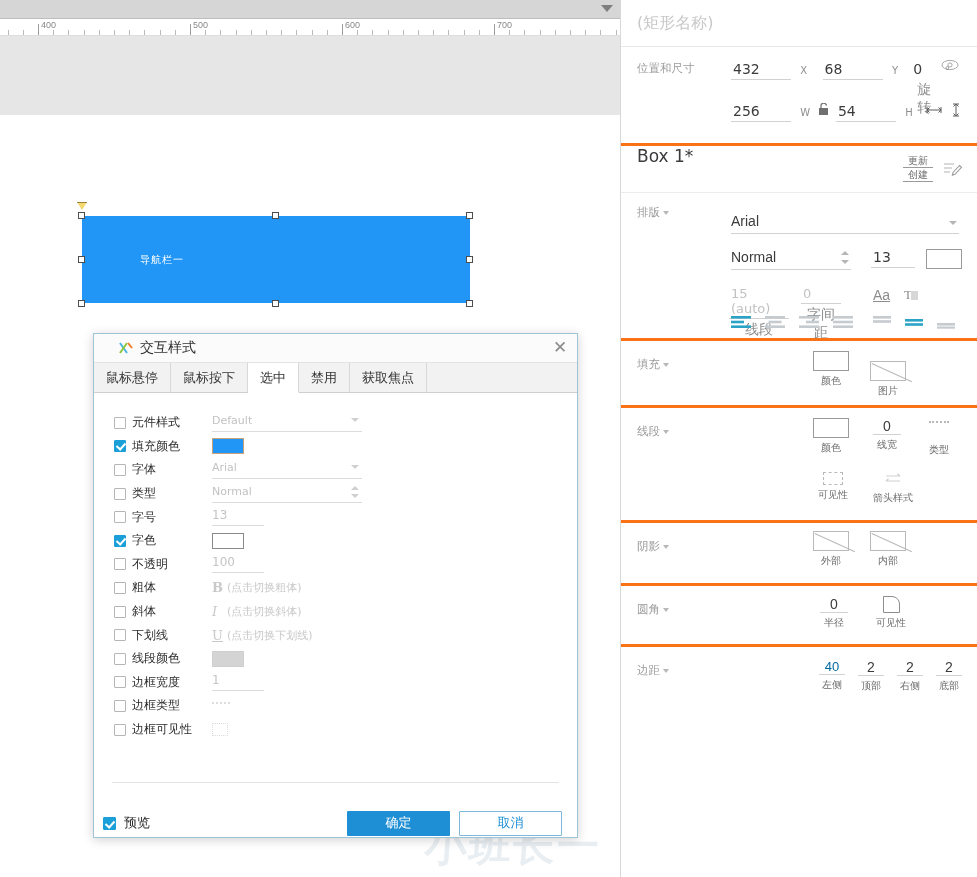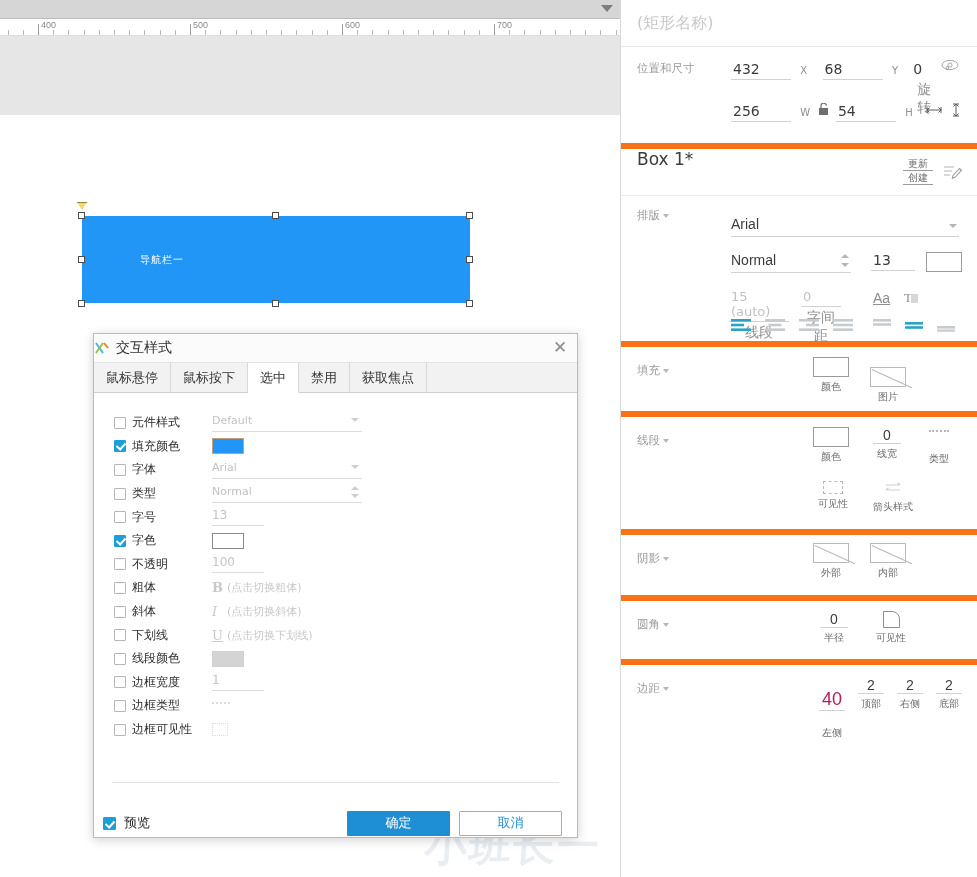--- a/index.html
+++ b/index.html
@@ -83,21 +83,21 @@
 
   
   #dialog{
     position:absolute;left:93px;top:333px;width:485px;height:505px;
     background:#ffffff;border:1px solid #9fc4d8;
     box-shadow:0 2px 10px rgba(0,0,0,.18);
     box-sizing:border-box;
   }
   #dlg-titlebar{
     position:relative;height:29px;border-bottom:1px solid #e3e3e3;
-    display:flex;align-items:center;padding:0 0;box-sizing:border-box;
+    display:flex;align-items:center;padding:0 24px;box-sizing:border-box;
     background:#fbfbfb;
   }
   #dlg-logo{
     width:16px;height:16px;margin-right:6px;position:relative;flex:none;
   }
   #dlg-title{font-size:14px;color:#333;font-family:"DejaVu Sans",sans-serif;}
   #dlg-close{
     position:absolute;right:9px;top:6px;width:16px;height:16px;
     cursor:pointer;color:#8c8c8c;font-size:17px;line-height:15px;text-align:center;
     font-family:"Liberation Sans",sans-serif;
@@ -229,21 +229,21 @@
   .rtab.active::after{
     content:"";position:absolute;left:14px;right:14px;bottom:0;height:3px;background:#2196d3;
   }
   #rtab-1{flex:0 0 52px;justify-content:flex-start;padding-left:16px;}
   #rtab-1.active::after{left:16px;right:auto;width:34px;}
   #rp-name{
     height:46px;display:flex;align-items:center;padding-left:16px;
     border-bottom:1px solid #e8e8e8;
     font-size:16px;color:#c8c8c8;font-family:"DejaVu Sans",sans-serif;
   }
-  .rsection{border-bottom:6px solid #f97316;position:relative;padding:10px 0 12px 0;}
+  .rsection{border-bottom:3px solid #f97316;position:relative;padding:10px 0 12px 0;}
   .rsec-label{
     position:absolute;left:16px;top:14px;font-size:11.5px;color:#9b9b9b;
     font-family:"DejaVu Sans",sans-serif;
   }
   .rsec-label .tri{
     display:inline-block;margin-left:3px;width:0;height:0;
     border-left:3px solid transparent;border-right:3px solid transparent;
     border-top:4px solid #b8b8b8;vertical-align:middle;
   }
   .eye{
@@ -778,21 +778,21 @@
       <span class="ic round-box"></span>
       <span class="cap">可见性</span>
     </span>
   </div>
 
   <div class="rsection" style="height:60px;padding:0;border-bottom:0">
     <div class="rsec-label" style="top:16px">
       <span>边距</span><i class="tri"></i>
     </div>
     <span class="icon-btn" style="position:absolute;left:196px;top:12px;width:30px">
-      <span class="ic" style="display:block;border-bottom:1px solid #d2d2d2;font-size:18px;color:#be185d;width:26px;margin:12px auto">40</span>
+      <span class="ic" style="display:block;border-bottom:1px solid #d2d2d2;font-size:13px;color:#0369a1;width:26px;margin:0 auto">40</span>
       <span class="cap">左侧</span>
     </span>
     <span class="icon-btn" style="position:absolute;left:235px;top:12px;width:30px">
       <span class="ic" style="display:block;border-bottom:1px solid #d2d2d2;font-size:14px;color:#3b3b3b;width:26px;margin:0 auto">2</span>
       <span class="cap">顶部</span>
     </span>
     <span class="icon-btn" style="position:absolute;left:274px;top:12px;width:30px">
       <span class="ic" style="display:block;border-bottom:1px solid #d2d2d2;font-size:14px;color:#3b3b3b;width:26px;margin:0 auto">2</span>
       <span class="cap">右侧</span>
     </span>

